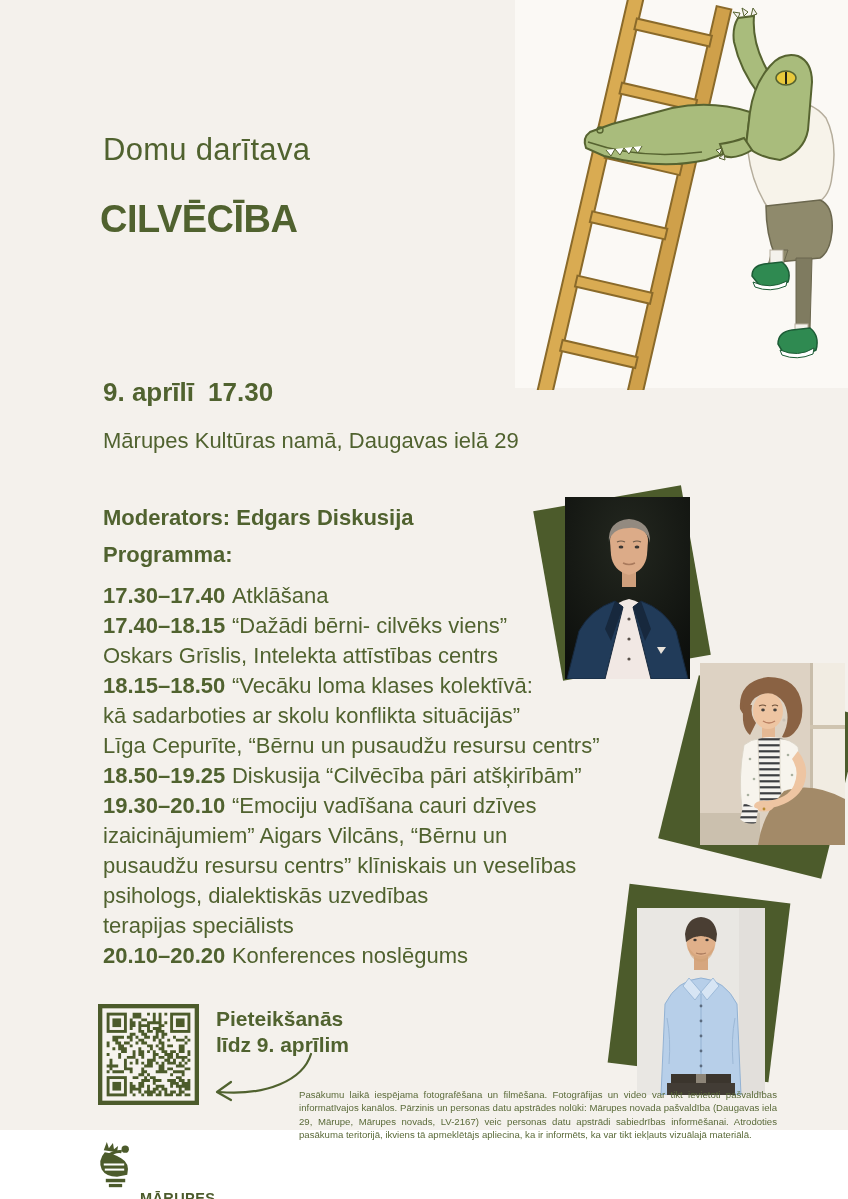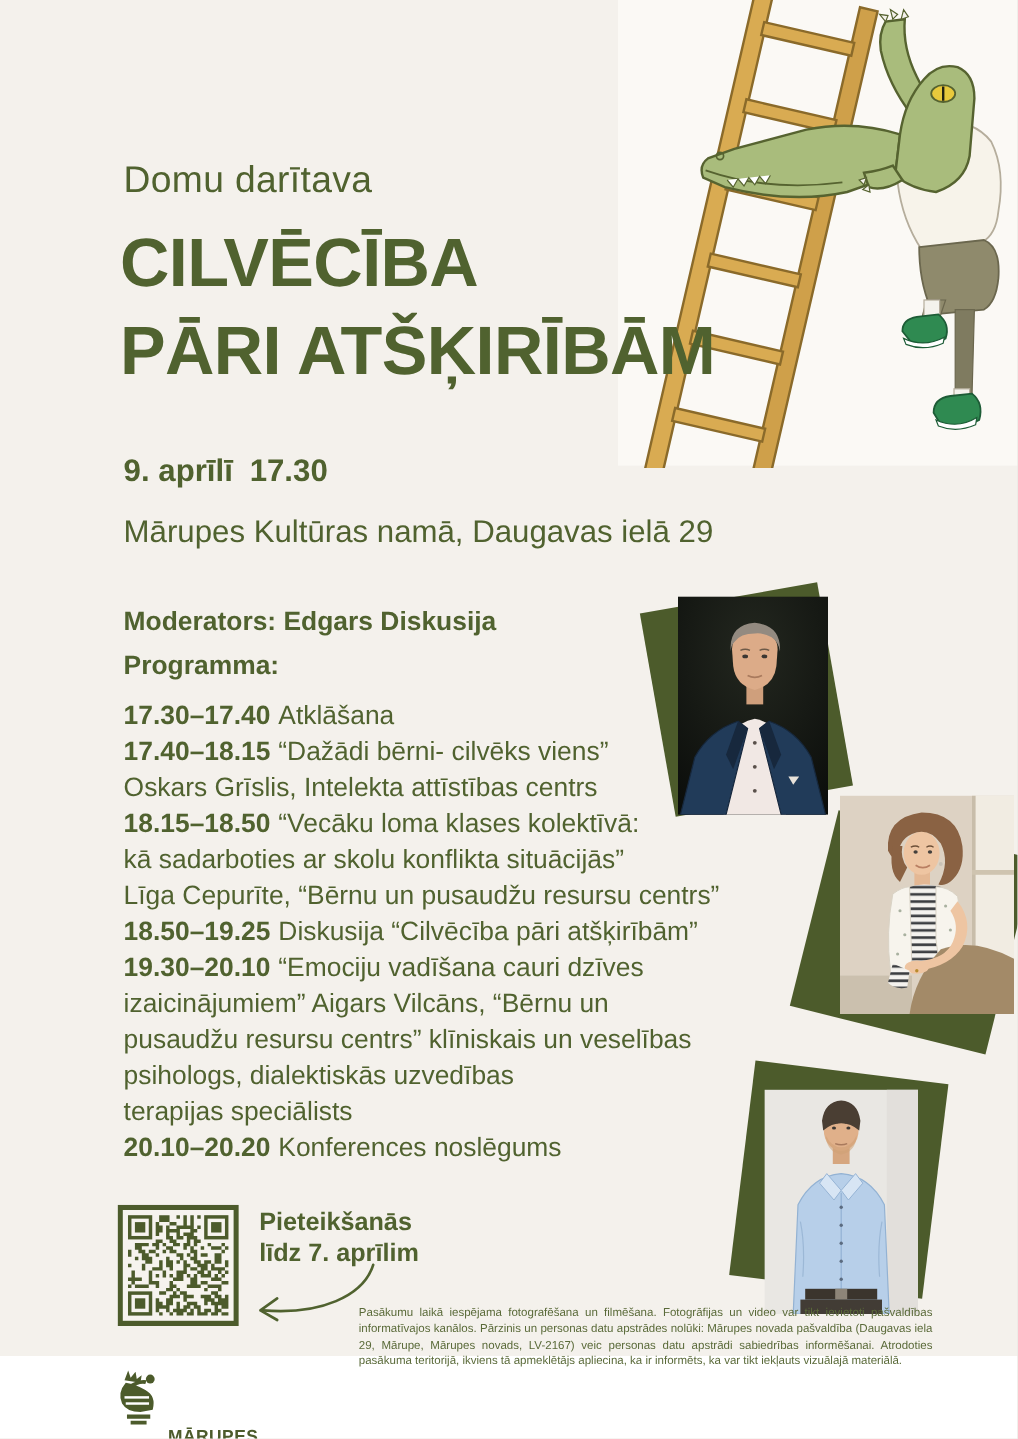--- a/index.html
+++ b/index.html
@@ -2,24 +2,24 @@
 <html><head>
 <meta charset="utf-8">
 <style>
   html,body{margin:0;padding:0;background:#e8e6e2;}
   .poster{position:relative;width:848px;height:1199px;background:#f4f1ec;overflow:hidden;
           font-family:"Liberation Sans","DejaVu Sans",sans-serif;color:#50622f;}
   .abs{position:absolute;}
   .paper{left:515px;top:0;width:333px;height:388px;background:#fbf9f5;}
   .illu{left:520px;top:0;width:328px;height:390px;}
   .kicker{left:103px;top:132px;font-size:31px;font-weight:500;letter-spacing:.3px;}
-  .title{left:100px;top:182px;font-size:57px;font-weight:800;line-height:74px;letter-spacing:-.5px;}
+  .title{left:100px;top:182px;font-size:38px;font-weight:800;line-height:74px;letter-spacing:-.5px;}
   .datetime{left:103px;top:377px;font-size:26px;font-weight:700;}
   .datetime .time{margin-left:14px;}
-  .venue{left:103px;top:428px;font-size:26px;}
+  .venue{left:103px;top:428px;font-size:22px;}
   .moderator{left:103px;top:505px;font-size:22px;font-weight:700;}
   .prog-head{left:103px;top:542px;font-size:22px;font-weight:700;}
   .program{left:103px;top:581px;font-size:22px;line-height:30px;}
   .pl b{font-weight:700;}
   .pl b:not(:empty){margin-right:.3em;text-align:right;}
   .shape{position:absolute;background:#4c5b2b;}
   #shape1{left:547px;top:497px;width:150px;height:172px;transform:rotate(-10deg);}
   #shape2{left:676px;top:693px;width:168px;height:168px;transform:rotate(14deg);}
   #shape3{left:618px;top:893px;width:162px;height:180px;transform:rotate(7deg);}
   .photo{position:absolute;display:block;}
@@ -81,21 +81,20 @@
       <path d="M233 282 Q250 290 267 281 L266 286 Q250 293 235 287 Z" fill="#ffffff" stroke="#1d5c36" stroke-width="1"></path>
       <rect x="275" y="324" width="13" height="14" fill="#f4f2ec" stroke="#b5ad9c"></rect>
       <path d="M258 344 Q258 332 272 330 L290 328 Q300 336 296 350 Q282 358 264 354 Z" fill="#2f8a51" stroke="#1d5c36" stroke-width="1.5"></path>
       <path d="M260 350 Q278 358 294 348 L293 354 Q277 361 262 355 Z" fill="#ffffff" stroke="#1d5c36" stroke-width="1"></path>
     </g>
   </svg>
 
   <div class="abs kicker">Domu darītava</div>
   <div class="abs title">
     <div>CILVĒCĪBA</div>
-    <div>PĀRI ATŠĶIRĪBĀM</div>
   </div>
 
   <div class="abs datetime">
     <span>9. aprīlī</span><span class="time">17.30</span>
   </div>
   <div class="abs venue">Mārupes Kultūras namā, Daugavas ielā 29</div>
 
   <div class="abs moderator">Moderators: Edgars Diskusija</div>
   <div class="abs prog-head">Programma:</div>
 
@@ -225,21 +224,21 @@
     </g>
     <g fill="#4c5b2b">
       <rect x="5" y="5" width="3" height="3"></rect>
         <rect x="27" y="5" width="3" height="3"></rect>
         <rect x="5" y="27" width="3" height="3"></rect>
     </g>
     <path id="qr-mods" fill="#4c5b2b" d="M12 3h1v1h-1zM13 3h1v1h-1zM14 3h1v1h-1zM17 3h1v1h-1zM19 3h1v1h-1zM21 3h1v1h-1zM23 3h1v1h-1zM12 4h1v1h-1zM13 4h1v1h-1zM14 4h1v1h-1zM19 4h1v1h-1zM21 4h1v1h-1zM11 5h1v1h-1zM15 5h1v1h-1zM16 5h1v1h-1zM19 5h1v1h-1zM21 5h1v1h-1zM11 6h1v1h-1zM12 6h1v1h-1zM14 6h1v1h-1zM17 6h1v1h-1zM18 6h1v1h-1zM19 6h1v1h-1zM20 6h1v1h-1zM21 6h1v1h-1zM23 6h1v1h-1zM11 7h1v1h-1zM12 7h1v1h-1zM14 7h1v1h-1zM15 7h1v1h-1zM16 7h1v1h-1zM17 7h1v1h-1zM21 7h1v1h-1zM22 7h1v1h-1zM11 8h1v1h-1zM14 8h1v1h-1zM17 8h1v1h-1zM19 8h1v1h-1zM20 8h1v1h-1zM21 8h1v1h-1zM14 9h1v1h-1zM15 9h1v1h-1zM17 9h1v1h-1zM18 9h1v1h-1zM20 9h1v1h-1zM21 9h1v1h-1zM22 9h1v1h-1zM11 10h1v1h-1zM12 10h1v1h-1zM15 10h1v1h-1zM16 10h1v1h-1zM20 10h1v1h-1zM22 10h1v1h-1zM23 10h1v1h-1zM5 11h1v1h-1zM6 11h1v1h-1zM7 11h1v1h-1zM8 11h1v1h-1zM10 11h1v1h-1zM11 11h1v1h-1zM13 11h1v1h-1zM16 11h1v1h-1zM17 11h1v1h-1zM19 11h1v1h-1zM20 11h1v1h-1zM22 11h1v1h-1zM26 11h1v1h-1zM30 11h1v1h-1zM5 12h1v1h-1zM6 12h1v1h-1zM11 12h1v1h-1zM14 12h1v1h-1zM15 12h1v1h-1zM19 12h1v1h-1zM21 12h1v1h-1zM24 12h1v1h-1zM27 12h1v1h-1zM28 12h1v1h-1zM29 12h1v1h-1zM31 12h1v1h-1zM3 13h1v1h-1zM6 13h1v1h-1zM7 13h1v1h-1zM9 13h1v1h-1zM10 13h1v1h-1zM13 13h1v1h-1zM15 13h1v1h-1zM16 13h1v1h-1zM21 13h1v1h-1zM22 13h1v1h-1zM30 13h1v1h-1zM3 14h1v1h-1zM7 14h1v1h-1zM8 14h1v1h-1zM11 14h1v1h-1zM17 14h1v1h-1zM18 14h1v1h-1zM20 14h1v1h-1zM22 14h1v1h-1zM24 14h1v1h-1zM25 14h1v1h-1zM28 14h1v1h-1zM29 14h1v1h-1zM5 15h1v1h-1zM7 15h1v1h-1zM8 15h1v1h-1zM9 15h1v1h-1zM14 15h1v1h-1zM18 15h1v1h-1zM21 15h1v1h-1zM22 15h1v1h-1zM28 15h1v1h-1zM29 15h1v1h-1zM8 16h1v1h-1zM9 16h1v1h-1zM12 16h1v1h-1zM14 16h1v1h-1zM15 16h1v1h-1zM17 16h1v1h-1zM19 16h1v1h-1zM22 16h1v1h-1zM23 16h1v1h-1zM25 16h1v1h-1zM26 16h1v1h-1zM28 16h1v1h-1zM29 16h1v1h-1zM31 16h1v1h-1zM3 17h1v1h-1zM7 17h1v1h-1zM12 17h1v1h-1zM14 17h1v1h-1zM15 17h1v1h-1zM19 17h1v1h-1zM20 17h1v1h-1zM23 17h1v1h-1zM24 17h1v1h-1zM25 17h1v1h-1zM27 17h1v1h-1zM31 17h1v1h-1zM7 18h1v1h-1zM10 18h1v1h-1zM11 18h1v1h-1zM12 18h1v1h-1zM15 18h1v1h-1zM19 18h1v1h-1zM21 18h1v1h-1zM22 18h1v1h-1zM24 18h1v1h-1zM25 18h1v1h-1zM27 18h1v1h-1zM28 18h1v1h-1zM29 18h1v1h-1zM30 18h1v1h-1zM4 19h1v1h-1zM9 19h1v1h-1zM13 19h1v1h-1zM17 19h1v1h-1zM18 19h1v1h-1zM19 19h1v1h-1zM23 19h1v1h-1zM24 19h1v1h-1zM26 19h1v1h-1zM29 19h1v1h-1zM31 19h1v1h-1zM4 20h1v1h-1zM9 20h1v1h-1zM11 20h1v1h-1zM13 20h1v1h-1zM15 20h1v1h-1zM17 20h1v1h-1zM18 20h1v1h-1zM20 20h1v1h-1zM22 20h1v1h-1zM24 20h1v1h-1zM25 20h1v1h-1zM26 20h1v1h-1zM28 20h1v1h-1zM30 20h1v1h-1zM3 21h1v1h-1zM4 21h1v1h-1zM5 21h1v1h-1zM6 21h1v1h-1zM9 21h1v1h-1zM16 21h1v1h-1zM17 21h1v1h-1zM18 21h1v1h-1zM21 21h1v1h-1zM22 21h1v1h-1zM27 21h1v1h-1zM28 21h1v1h-1zM29 21h1v1h-1zM4 22h1v1h-1zM9 22h1v1h-1zM10 22h1v1h-1zM11 22h1v1h-1zM15 22h1v1h-1zM21 22h1v1h-1zM22 22h1v1h-1zM24 22h1v1h-1zM25 22h1v1h-1zM30 22h1v1h-1zM31 22h1v1h-1zM3 23h1v1h-1zM5 23h1v1h-1zM6 23h1v1h-1zM7 23h1v1h-1zM8 23h1v1h-1zM11 23h1v1h-1zM15 23h1v1h-1zM16 23h1v1h-1zM20 23h1v1h-1zM21 23h1v1h-1zM22 23h1v1h-1zM23 23h1v1h-1zM26 23h1v1h-1zM27 23h1v1h-1zM28 23h1v1h-1zM29 23h1v1h-1zM14 24h1v1h-1zM15 24h1v1h-1zM17 24h1v1h-1zM25 24h1v1h-1zM29 24h1v1h-1zM12 25h1v1h-1zM13 25h1v1h-1zM16 25h1v1h-1zM18 25h1v1h-1zM19 25h1v1h-1zM27 25h1v1h-1zM28 25h1v1h-1zM15 26h1v1h-1zM16 26h1v1h-1zM17 26h1v1h-1zM19 26h1v1h-1zM20 26h1v1h-1zM21 26h1v1h-1zM24 26h1v1h-1zM25 26h1v1h-1zM26 26h1v1h-1zM28 26h1v1h-1zM29 26h1v1h-1zM31 26h1v1h-1zM11 27h1v1h-1zM14 27h1v1h-1zM15 27h1v1h-1zM19 27h1v1h-1zM25 27h1v1h-1zM26 27h1v1h-1zM27 27h1v1h-1zM29 27h1v1h-1zM30 27h1v1h-1zM31 27h1v1h-1zM11 28h1v1h-1zM12 28h1v1h-1zM14 28h1v1h-1zM15 28h1v1h-1zM17 28h1v1h-1zM20 28h1v1h-1zM21 28h1v1h-1zM22 28h1v1h-1zM25 28h1v1h-1zM27 28h1v1h-1zM28 28h1v1h-1zM29 28h1v1h-1zM30 28h1v1h-1zM31 28h1v1h-1zM11 29h1v1h-1zM12 29h1v1h-1zM13 29h1v1h-1zM14 29h1v1h-1zM17 29h1v1h-1zM19 29h1v1h-1zM20 29h1v1h-1zM22 29h1v1h-1zM23 29h1v1h-1zM28 29h1v1h-1zM30 29h1v1h-1zM31 29h1v1h-1zM11 30h1v1h-1zM14 30h1v1h-1zM16 30h1v1h-1zM17 30h1v1h-1zM18 30h1v1h-1zM19 30h1v1h-1zM21 30h1v1h-1zM23 30h1v1h-1zM25 30h1v1h-1zM26 30h1v1h-1zM28 30h1v1h-1zM29 30h1v1h-1zM12 31h1v1h-1zM15 31h1v1h-1zM17 31h1v1h-1zM18 31h1v1h-1zM20 31h1v1h-1zM21 31h1v1h-1zM23 31h1v1h-1zM24 31h1v1h-1zM25 31h1v1h-1zM27 31h1v1h-1zM28 31h1v1h-1zM30 31h1v1h-1zM31 31h1v1h-1z"></path>
   </svg>
   <div class="abs reg">
     <div>Pieteikšanās</div>
-    <div>līdz 7. aprīlim</div>
+    <div>līdz 9. aprīlim</div>
   </div>
   <svg class="abs arrow" viewBox="0 0 112 52" aria-hidden="true">
     <path d="M106 4 C 98 30, 62 46, 14 42" fill="none" stroke="#50622f" stroke-width="2.2" stroke-linecap="round"></path>
     <path d="M26 32 L12 42 L26 50" fill="none" stroke="#50622f" stroke-width="2.2" stroke-linecap="round" stroke-linejoin="round"></path>
   </svg>
 
   <div class="abs footer"></div>
   <svg class="abs logo-icon" viewBox="0 0 36 46" aria-hidden="true">
     <g fill="#4c5b2b">
       <path d="M7 9 L10 1 L12 7 L16 2 L17 8 L21 5 L20 11 Z"></path>

